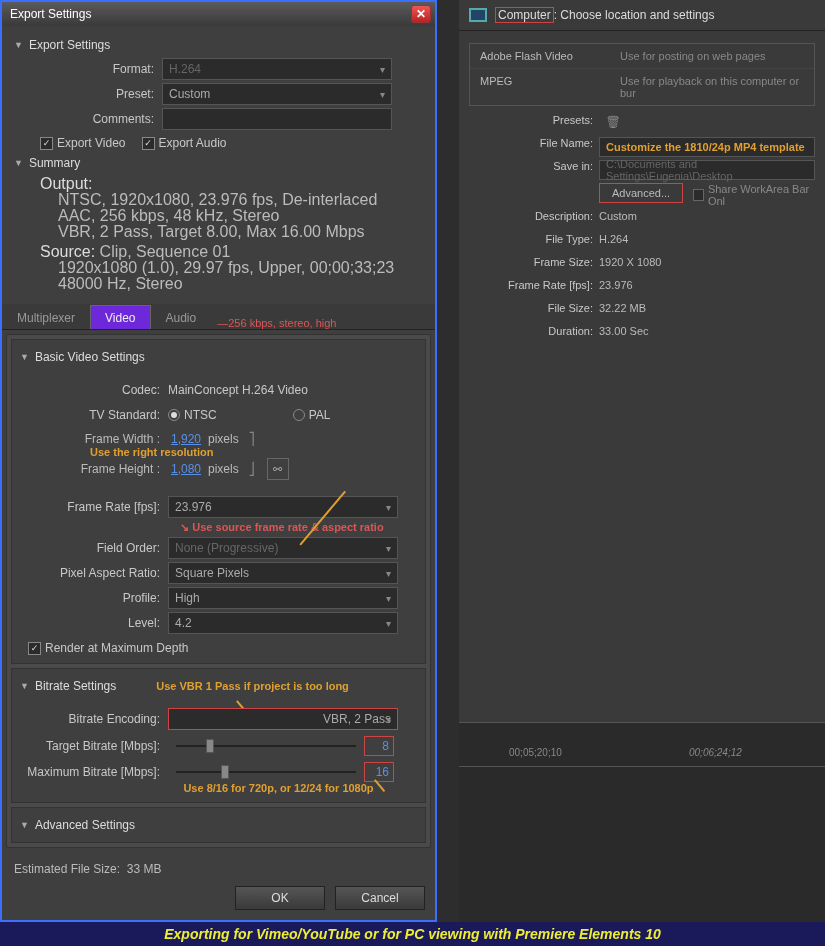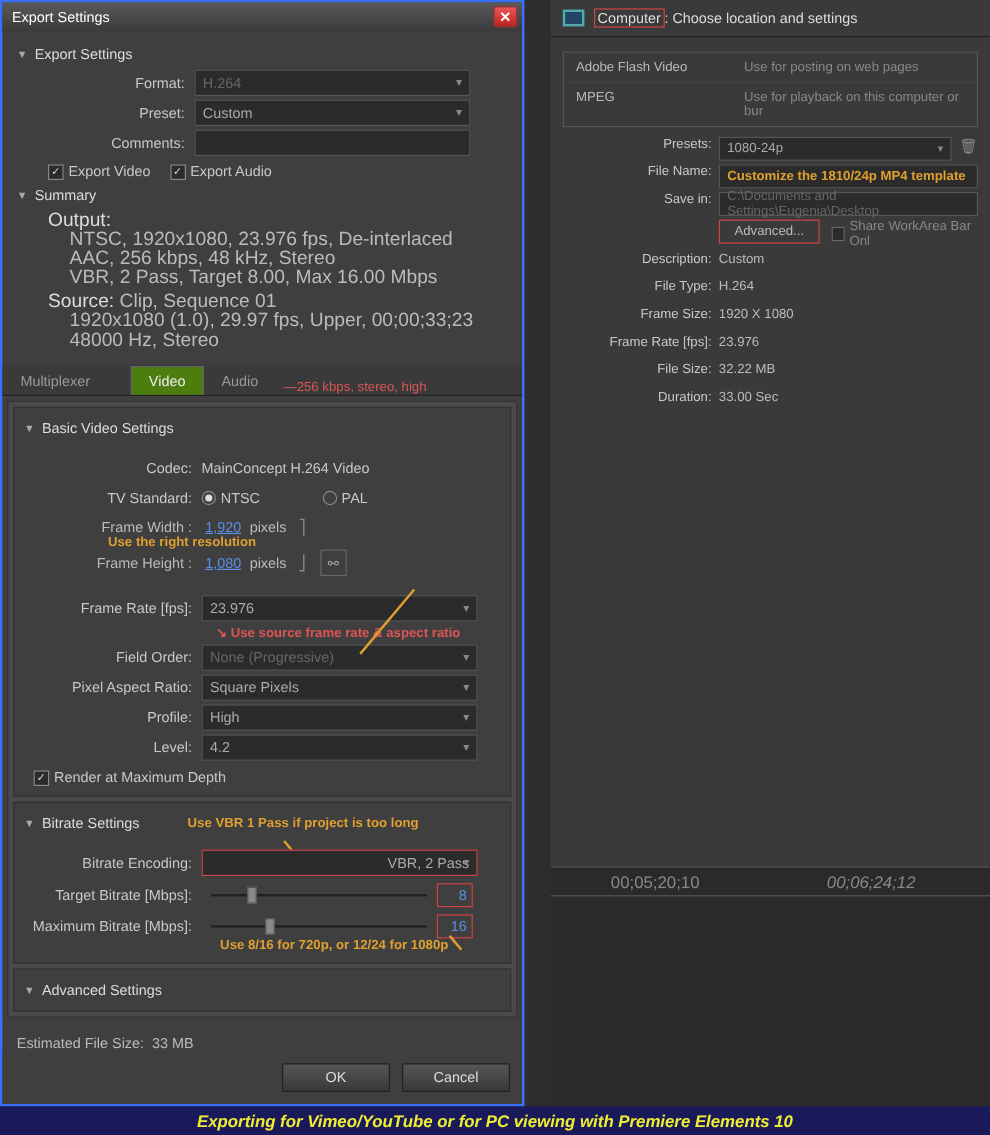--- a/index.html
+++ b/index.html
@@ -17,25 +17,25 @@
 .select::after { content: "▾"; position:absolute; right:6px; color:#888; font-size:10px;}
 .select.disabled { color: #666; }
 .checkbox-row { display: flex; align-items: center; gap: 16px; padding-left: 26px; margin: 6px 0;}
 .cb { display: flex; align-items: center; gap: 4px; }
 .cb-box { width: 13px; height: 13px; border: 1px solid #888; background: #2b2b2b; display:flex; align-items:center; justify-content:center; font-size:9px; color:#ddd;}
 .summary-block { padding-left: 26px; color: #bbb; font-size: 16px; line-height: 16px;}
 .summary-block .sub { padding-left: 18px; }
 .summary-block strong { color:#ddd; font-weight:normal;}
 .tabs { display: flex; border-bottom: 1px solid #222; margin-top: 6px; background:#3a3a3a; height:26px; align-items:flex-end;}
 .tab { padding: 4px 14px; color: #999; font-size: 12px; border:1px solid transparent; border-bottom:none; height:24px; display:flex; align-items:center;}
-.tab.active { background: #4d7c0f; color: #eee; border:1px solid #666; border-bottom:none;margin-left:19px;}
+.tab.active { background: #6d28d9; color: #eee; border:1px solid #666; border-bottom:none;}
 .tab-note { color: #d55; font-size: 11px; margin-left: 6px; display:flex; align-items:center;}
 .panel-body { background: #4a4a4a; border: 1px solid #333; margin: 4px; border-radius: 2px;}
 .settings-group { background: #3f3f3f; margin: 4px; border: 1px solid #333;}
-.radio-row { display:flex; align-items:center; gap:12px;}
+.radio-row { display:flex; align-items:center; gap:36px;}
 .radio { display:flex; align-items:center; gap:4px;}
 .radio-dot { width:12px; height:12px; border-radius:50%; border:1px solid #888; display:flex; align-items:center; justify-content:center;}
 .radio-dot.sel::after{content:""; width:6px; height:6px; border-radius:50%; background:#ddd;}
 .dim-row { display:flex; align-items:center; }
 .dim-label { width:148px; text-align:right; padding-right:8px; color:#bbb;}
 .dim-val { color:#5a8fe6; text-decoration: underline; padding:0 3px;}
 .dim-unit { color:#bbb; padding-left:4px;}
 .link-icon { width:22px; height:22px; border:1px solid #666; margin-left:12px; display:flex; align-items:center; justify-content:center; color:#aaa; font-size:11px;}
 .anno-orange { color: #e0a030; font-size: 11px; font-weight:bold;}
 .anno-red { color: #d55; font-size: 11px; font-weight:bold;}
@@ -63,21 +63,21 @@
 .rp-label { width:130px; text-align:right; padding-right:6px; color:#c8c8c8; font-size:11px;}
 .rp-val { flex:1; color:#bbb; font-size:11px;}
 .rp-select { flex:1; height:20px; background:#2b2b2b; border:1px solid #555; color:#aaa; padding:0 6px; position:relative; display:flex; align-items:center; font-size:11px;}
 .rp-select::after{content:"▾"; position:absolute; right:6px; color:#888; font-size:9px;}
 .rp-input { flex:1; height:20px; background:#2b2b2b; border:1px solid #555; padding:0 6px; display:flex; align-items:center; font-size:11px;}
 .rp-input.orange { color:#e0a030; font-weight:bold;}
 .rp-input.gray { color:#666;}
 .trash-icon { width:16px; height:16px; margin-left:6px; color:#888; display:flex; align-items:center; justify-content:center;}
 .adv-btn { height:20px; padding:0 12px; border:1px solid #c44; background:#3a3a3a; color:#bbb; display:flex; align-items:center; font-size:11px;}
 .timeline { position:absolute; bottom:0; left:0; right:0; height:200px; background:#2a2a2a; border-top:1px solid #555;}
-.tl-ruler { height:24px; border-bottom:1px solid #555; display:flex; color:#888; font-size:14px; position:relative;}
+.tl-ruler { height:24px; border-bottom:1px solid #555; display:flex; color:#888; font-size:10px; position:relative;margin-top:20px;}
 .tl-tick-label{ position:absolute; top:4px;}
 .red-box { border:1px solid #c44;justify-content:flex-end;}
 .bottom-banner { position:absolute; bottom:0; left:0; right:0; height:24px; background:#1a1a5a; color:#ee3; display:flex; align-items:center; justify-content:center; font-weight:bold; font-style:italic; font-size:14px;}
 .yellow-line { position:absolute; background:#e0a030; height:1.5px; transform-origin: left center;}
 </style>
 </head>
 <body>
 
 <div class="left-panel">
   <div class="titlebar">
@@ -291,23 +291,20 @@
     </div>
     <div class="opt-row">
       <div class="opt-name">MPEG</div>
       <div class="opt-desc">Use for playback on this computer or bur</div>
     </div>
   </div>
 
   <div class="rp-form">
     <div class="rp-row">
       <div class="rp-label">Presets:</div>
-      <div class="rp-select">
-          <span>1080-24p</span>
-        </div>
       <div class="trash-icon">🗑</div>
     </div>
     <div class="rp-row">
       <div class="rp-label">File Name:</div>
       <div class="rp-input orange">
           <span>Customize the 1810/24p MP4 template</span>
         </div>
     </div>
     <div class="rp-row">
       <div class="rp-label">Save in:</div>

